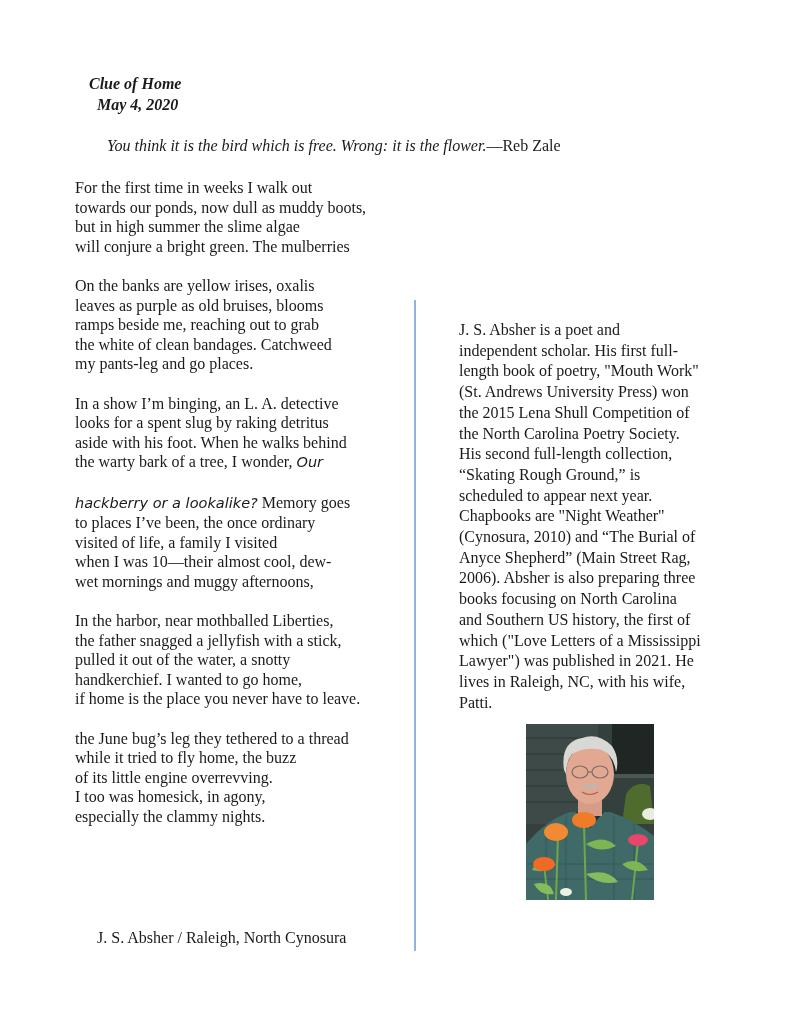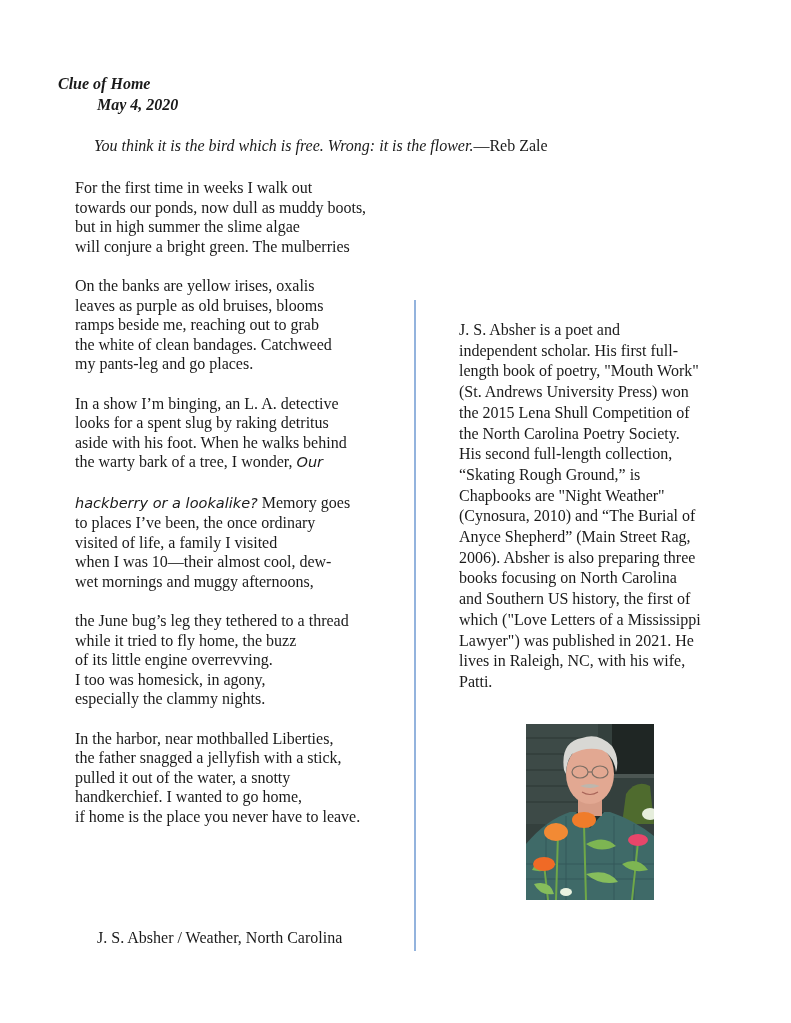--- a/index.html
+++ b/index.html
@@ -3,29 +3,29 @@
   <meta charset="utf-8">
   <style>
     html, body { margin: 0; padding: 0; background: #ffffff; }
     body {
       width: 791px; height: 1023px; position: relative; overflow: hidden;
       font-family: "Liberation Serif", serif; color: #1a1a1a;
       font-size: 16px;
     }
     .page { position: absolute; left: 0; top: 0; width: 791px; height: 1023px; }
     .title {
-      position: absolute; left: 58px; top: 74px;
+      position: absolute; left: 89px; top: 74px;
       font-weight: bold; font-style: italic; font-size: 16px; line-height: 20px;
     }
     .date {
       position: absolute; left: 97px; top: 95px;
       font-style: italic; font-size: 16px; line-height: 20px; font-weight: bold;
     }
     .epigraph {
-      position: absolute; left: 94px; top: 136px;
+      position: absolute; left: 107px; top: 136px;
       font-size: 16px; line-height: 20px; white-space: nowrap;
     }
     .epigraph .quote { font-style: italic; }
     .poem {
       position: absolute; left: 75px; top: 178px; width: 335px;
       font-size: 16px; line-height: 19.6px;
     }
     .stanza { margin: 0 0 19.6px 0; }
     .line { display: block; white-space: nowrap; }
     .sans-italic { font-family: "DejaVu Sans", sans-serif; font-style: italic; font-size: 14.5px; }
@@ -77,48 +77,49 @@
       <span class="line"><span>the warty bark of a tree, I wonder, </span><span class="sans-italic">Our</span></span>
     </div>
     <div class="stanza">
       <span class="line"><span class="sans-italic">hackberry or a lookalike?</span><span> Memory goes</span></span>
       <span class="line">to places I’ve been, the once ordinary</span>
       <span class="line">visited of life, a family I visited</span>
       <span class="line">when I was 10—their almost cool, dew-</span>
       <span class="line">wet mornings and muggy afternoons,</span>
     </div>
     <div class="stanza">
+      <span class="line">In the harbor, near mothballed Liberties,</span>
+      <span class="line">the father snagged a jellyfish with a stick,</span>
+      <span class="line">pulled it out of the water, a snotty</span>
+      <span class="line">handkerchief. I wanted to go home,</span>
+      <span class="line">if home is the place you never have to leave.</span>
+    </div>
+    <div class="stanza">
       <span class="line">the June bug’s leg they tethered to a thread</span>
       <span class="line">while it tried to fly home, the buzz</span>
       <span class="line">of its little engine overrevving.</span>
       <span class="line">I too was homesick, in agony,</span>
       <span class="line">especially the clammy nights.</span>
     </div>
-    <div class="stanza">
-      <span class="line">In the harbor, near mothballed Liberties,</span>
-      <span class="line">the father snagged a jellyfish with a stick,</span>
-      <span class="line">pulled it out of the water, a snotty</span>
-      <span class="line">handkerchief. I wanted to go home,</span>
-      <span class="line">if home is the place you never have to leave.</span>
-    </div>
   </div>
 
-  <div class="signature">J. S. Absher / Weather, North Carolina</div>
+  <div class="signature">J. S. Absher / Raleigh, North Cynosura</div>
 
   <div class="divider"></div>
 
   <div class="bio">
     <span class="line">J. S. Absher is a poet and</span>
     <span class="line">independent scholar. His first full-</span>
     <span class="line">length book of poetry, "Mouth Work"</span>
     <span class="line">(St. Andrews University Press) won</span>
     <span class="line">the 2015 Lena Shull Competition of</span>
     <span class="line">the North Carolina Poetry Society.</span>
     <span class="line">His second full-length collection,</span>
     <span class="line">“Skating Rough Ground,” is</span>
+    <span class="line">scheduled to appear next year.</span>
     <span class="line">Chapbooks are "Night Weather"</span>
     <span class="line">(Cynosura, 2010) and “The Burial of</span>
     <span class="line">Anyce Shepherd” (Main Street Rag,</span>
     <span class="line">2006). Absher is also preparing three</span>
     <span class="line">books focusing on North Carolina</span>
     <span class="line">and Southern US history, the first of</span>
     <span class="line">which ("Love Letters of a Mississippi</span>
     <span class="line">Lawyer") was published in 2021. He</span>
     <span class="line">lives in Raleigh, NC, with his wife,</span>
     <span class="line">Patti.</span>

